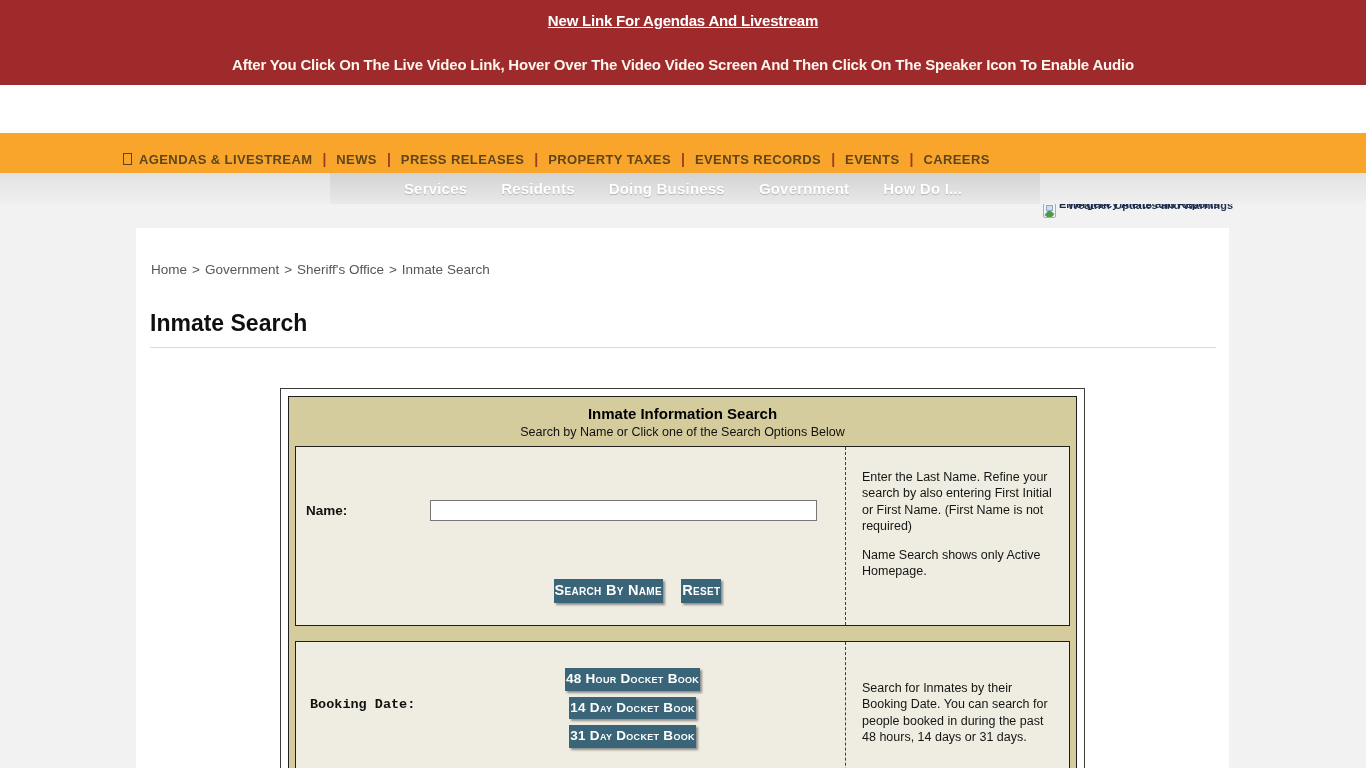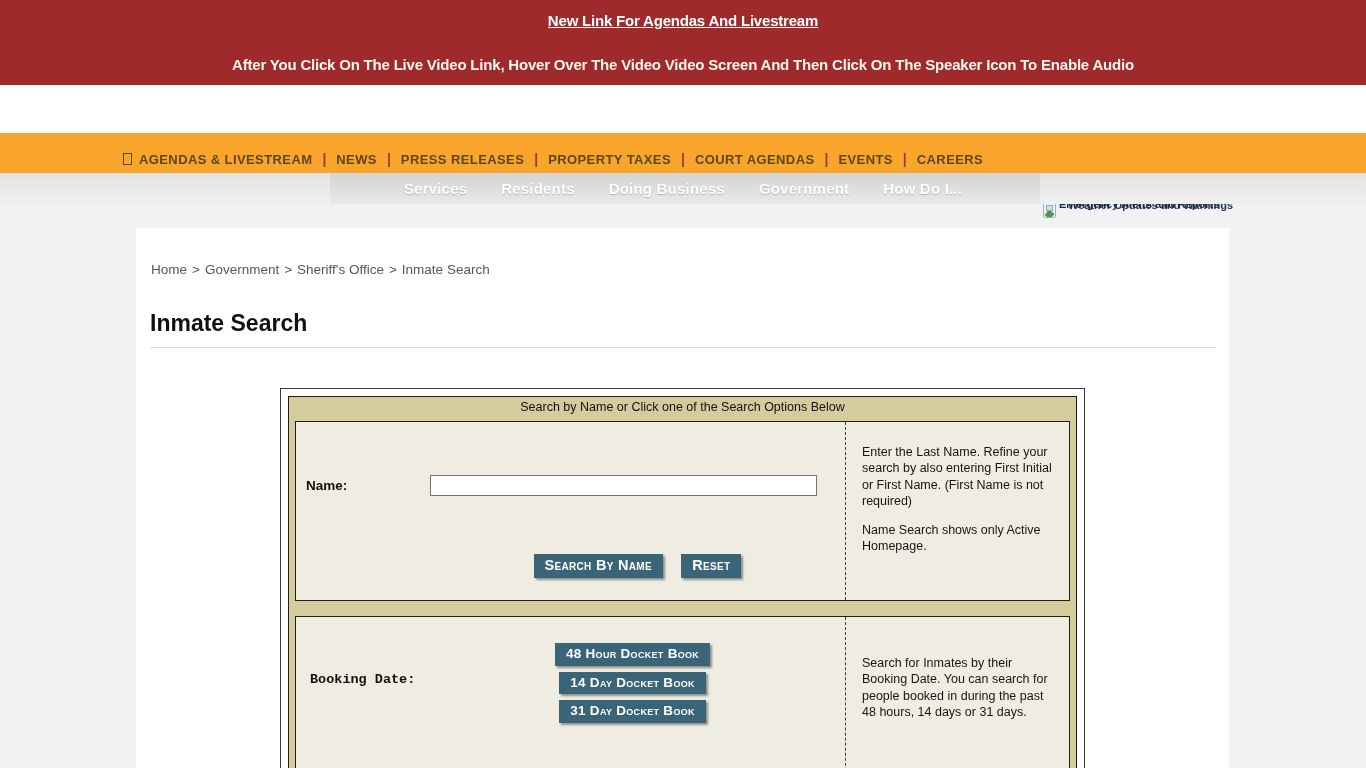--- a/index.html
+++ b/index.html
@@ -77,21 +77,21 @@
   .section-right p { margin-bottom:13px; }
   .sec-name { height:180px; }
   .sec-name .section-right { padding-top:22px; }
 
   .name-label { position:absolute; left:10px; top:56px; font-size:13.5px; font-weight:bold; color:#111; }
   .name-input { position:absolute; left:134px; top:53px; width:387px; height:21px;
     border:1px solid #767676; background:#fff; font-size:13px; padding:0 4px; }
   .name-btn-row { position:absolute; left:0; right:0; top:132px; text-align:center; padding-left:134px; }
 
   .btn { display:inline-block; background:#3A6478; color:#fff; font-weight:bold;
-    font-variant:small-caps; font-size:14.5px; line-height:1; padding:4px 11px 5px;
+    font-variant:small-caps; font-size:14.5px; line-height:1; padding:4px 1px 5px;
     border:none; box-shadow:2px 2px 2px #8f8f8f; cursor:pointer; letter-spacing:.3px;
     font-family:"Liberation Sans", sans-serif; }
   .btn + .btn { margin-left:14px; }
 
   .sec-gap { height:15px; }
   .sec-booking { height:186px; }
   .booking-label { position:absolute; left:14px; top:55px; font-size:13.5px; font-weight:bold; color:#111;font-family:Liberation Mono, monospace; }
   .docket-col { position:absolute; left:0; right:0; top:26px; display:flex; flex-direction:column;
     align-items:center; gap:6px; transform:translateX(62px); }
   .docket-col .btn { margin-left:0; font-size:13.5px; }
@@ -123,21 +123,21 @@
   <div class="primary-nav">
     <div class="pnav-items">
       <span class="pnav-item"><span class="tofu-icon"></span><span>AGENDAS &amp; LIVESTREAM</span></span>
       <span class="pnav-sep">|</span>
       <span class="pnav-item">NEWS</span>
       <span class="pnav-sep">|</span>
       <span class="pnav-item">PRESS RELEASES</span>
       <span class="pnav-sep">|</span>
       <span class="pnav-item">PROPERTY TAXES</span>
       <span class="pnav-sep">|</span>
-      <span class="pnav-item">COURT AGENDAS</span>
+      <span class="pnav-item">EVENTS RECORDS</span>
       <span class="pnav-sep">|</span>
       <span class="pnav-item">EVENTS</span>
       <span class="pnav-sep">|</span>
       <span class="pnav-item">CAREERS</span>
     </div>
     <span class="search-glyph">U</span>
     <select class="lang-select">
       <option selected="">English</option>
     </select>
   </div>
@@ -157,20 +157,21 @@
 
     <div class="breadcrumb">
       <span class="crumb">Home</span><span class="crumb-sep">&gt;</span><span class="crumb">Government</span><span class="crumb-sep">&gt;</span><span class="crumb">Sheriff's Office</span><span class="crumb-sep">&gt;</span><span class="crumb">Inmate Search</span>
     </div>
 
     <h1 class="page-title">Inmate Search</h1>
     <div class="title-rule"></div>
 
     <div class="search-outer">
       <div class="search-panel">
+        <div class="panel-title">Inmate Information Search</div>
         <div class="panel-subtitle">Search by Name or Click one of the Search Options Below</div>
 
         <div class="section sec-name">
           <div class="section-left">
             <span class="name-label">Name:</span>
             <input class="name-input" type="text" value="" style="">
             <div class="name-btn-row">
               <button class="btn">Search By Name</button>
               <button class="btn">Reset</button>
             </div>

